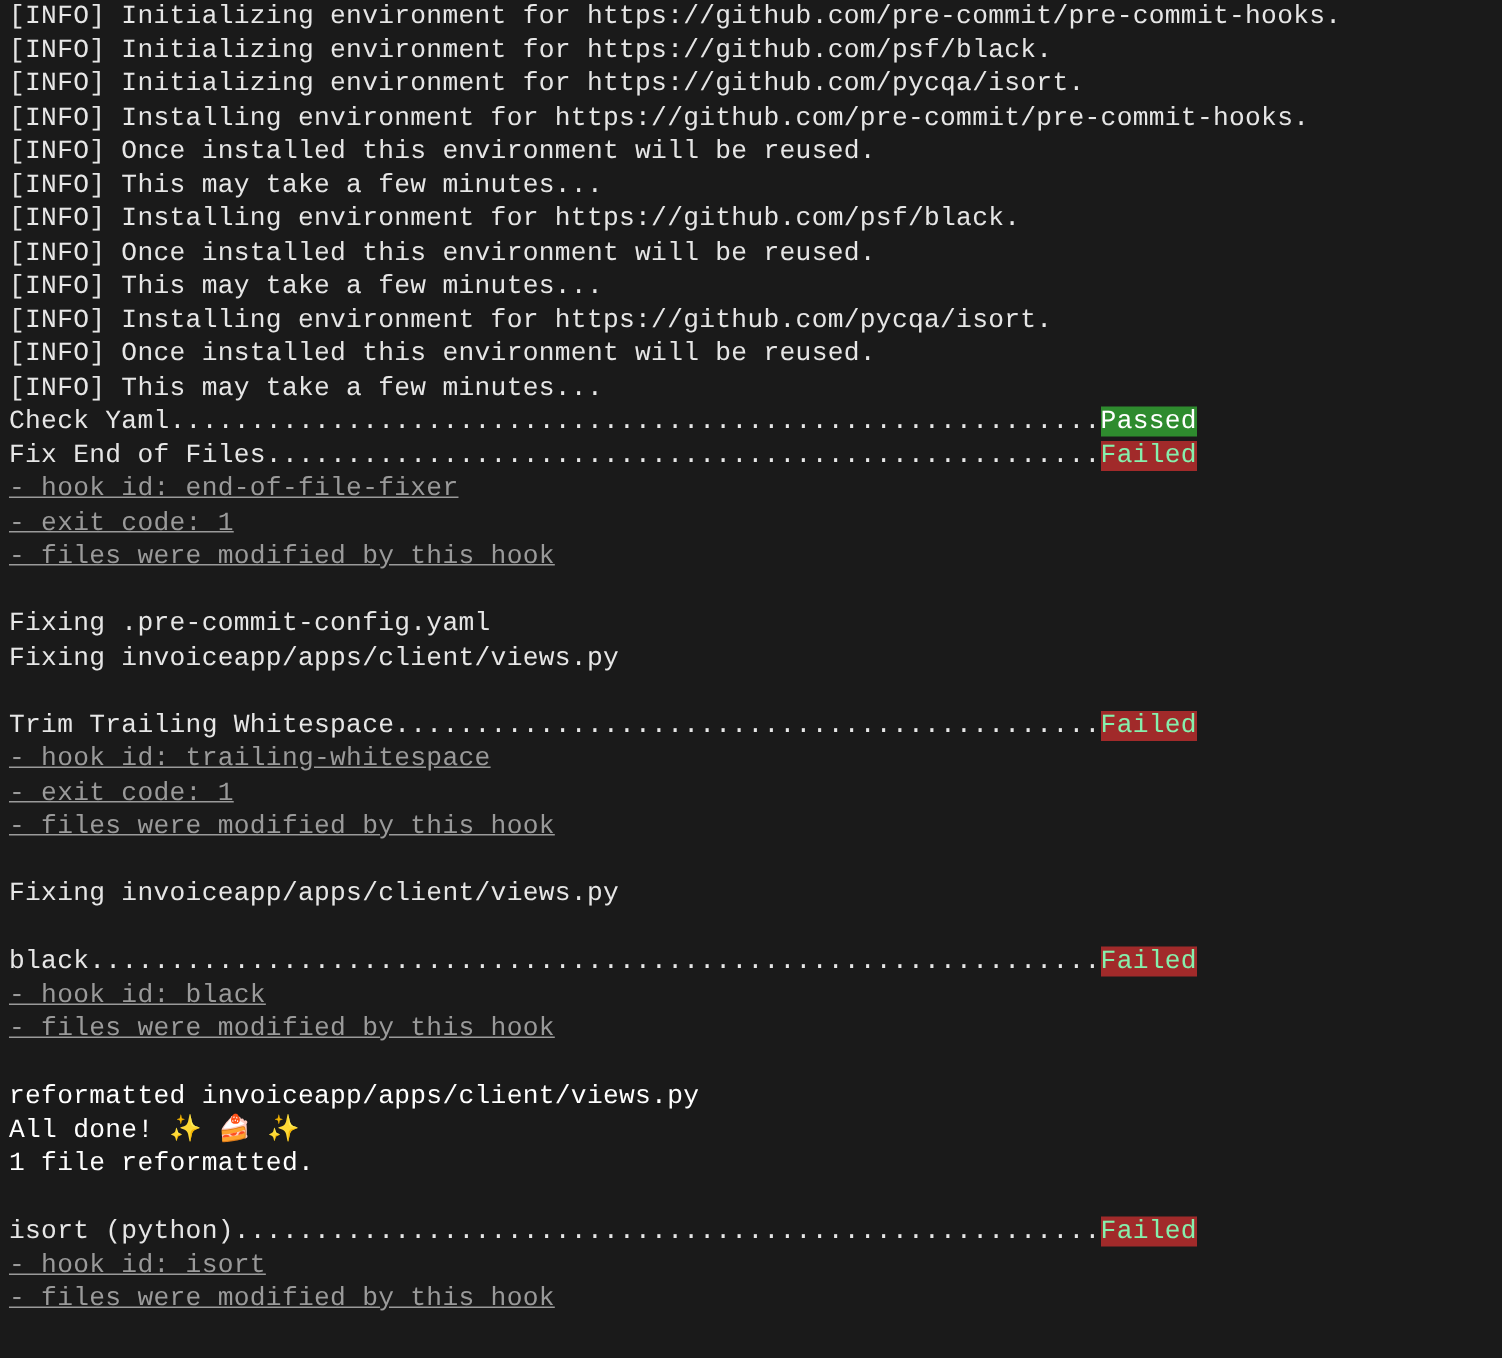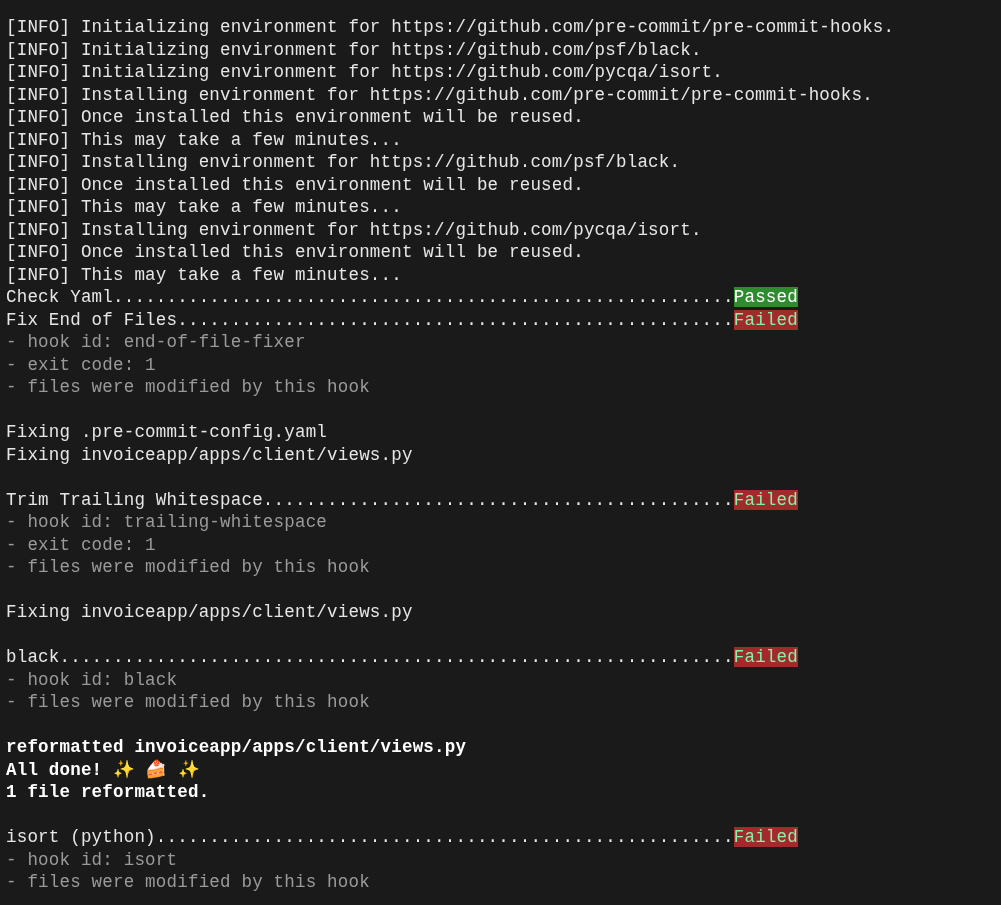--- a/index.html
+++ b/index.html
@@ -12,34 +12,35 @@
   }
   .terminal {
     box-sizing: border-box;
     width: 1001px;
     height: 905px;
     background: #1a1a1a;
     font-family: "SF Mono", ui-monospace, Menlo, Consolas, "Liberation Mono", monospace;
     font-size: 17.5px;
     line-height: 22.5px;
     letter-spacing: 0.2px;
-    padding: 16px 6px 0 6px;
+    padding: 0 6px 0 6px;
     white-space: pre;
     color: #e6e6e6;
     font-weight: 400;
   }
   .line {
     display: block;
     white-space: pre;
   }
   .dim {
     color: #9a9a9a;
+    text-decoration: underline;
   }
   .bold {
-    font-weight: 700;
+    font-weight: 400;
     color: #ffffff;
   }
   .passed {
     background: #2e8b2e;
     color: #ffffff;
   }
   .failed {
     background: #a12a2a;
     color: #86efac;
   }

